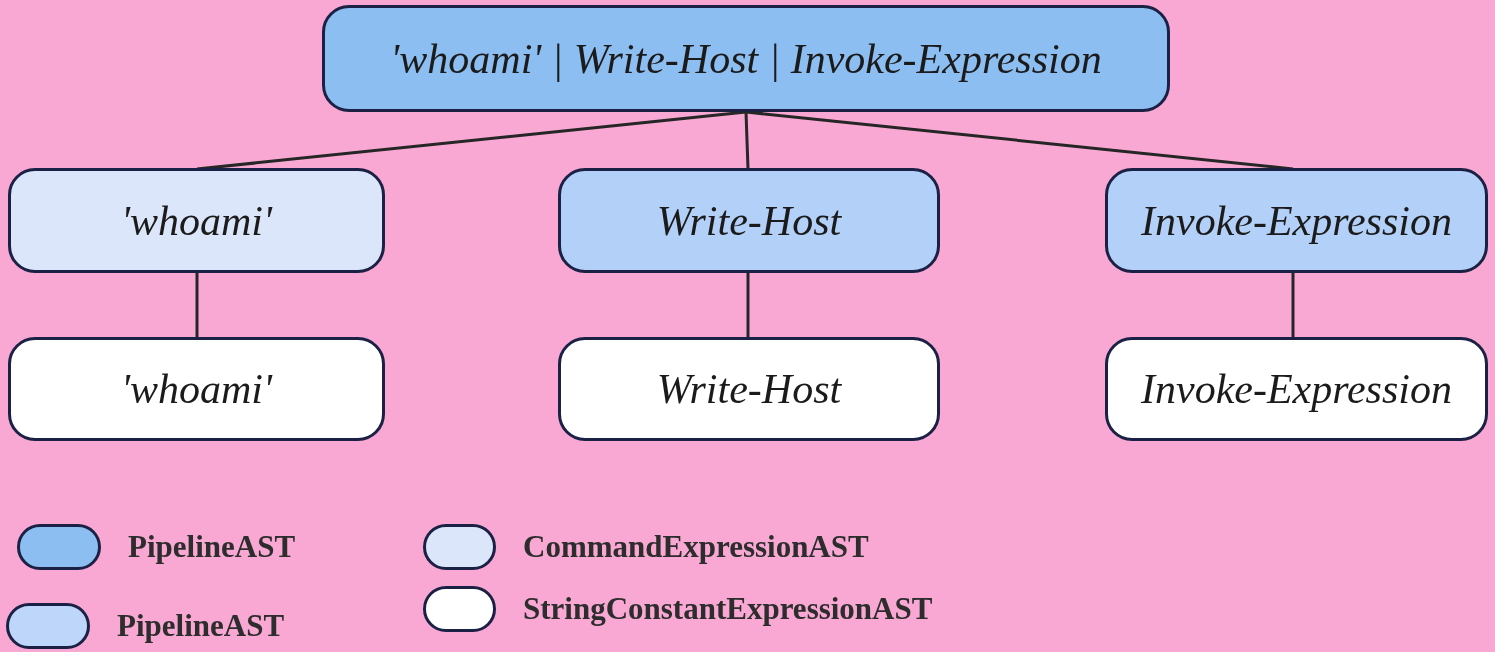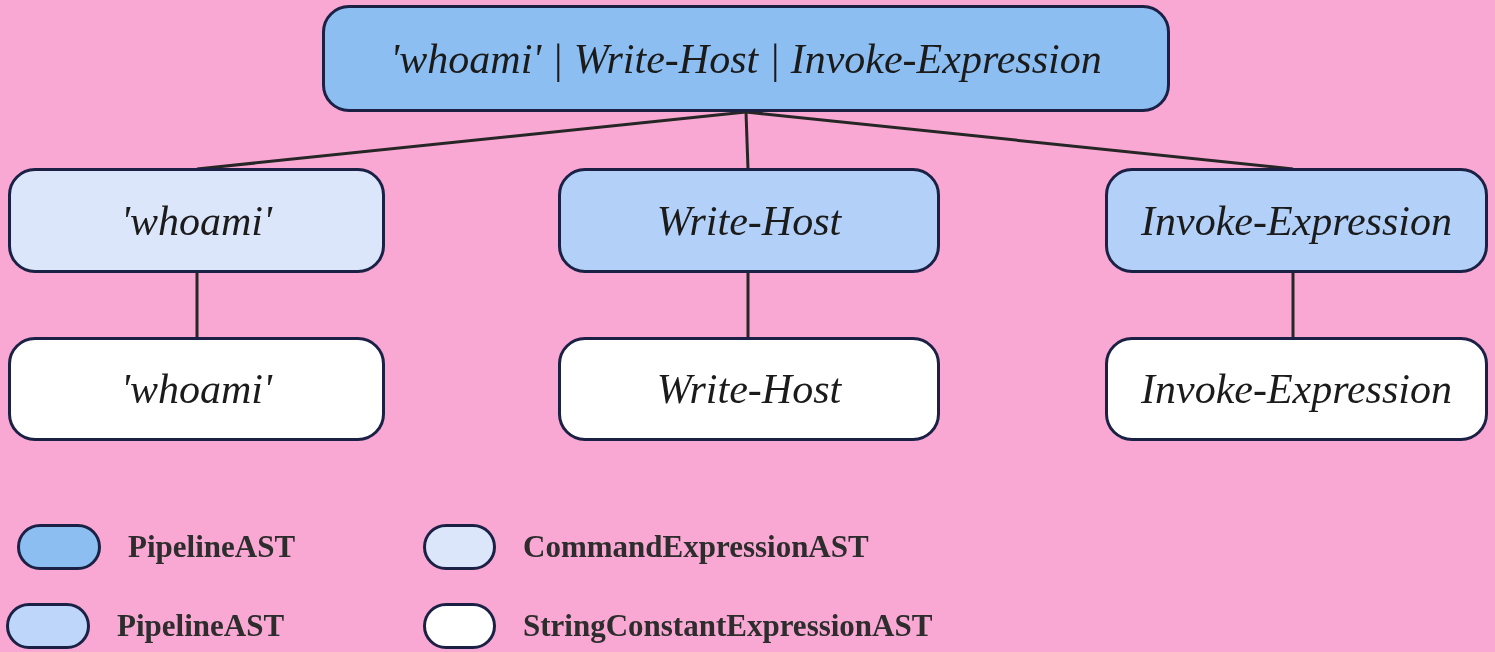--- a/index.html
+++ b/index.html
@@ -66,21 +66,21 @@
   .legend-item .legend-label {
     margin-left: 27px;
     font-weight: bold;
     font-size: 31px;
     color: #2d2d2d;
     white-space: nowrap;
   }
   .legend-1 { left: 17px;   top: 524px; }
   .legend-2 { left: 6px;   top: 603px; }
   .legend-3 { left: 423px; top: 524px; }
-  .legend-4 { left: 423px; top: 603px; }
+  .legend-4 { left: 423px; top: 586px; }
 </style>
 </head>
 <body>
 
 <div class="canvas">
 
   <svg class="edges" viewBox="0 0 1495 652" xmlns="http://www.w3.org/2000/svg">
     <line x1="746" y1="112" x2="197" y2="169"></line>
     <line x1="746" y1="112" x2="748" y2="169"></line>
     <line x1="746" y1="112" x2="1293" y2="169"></line>

